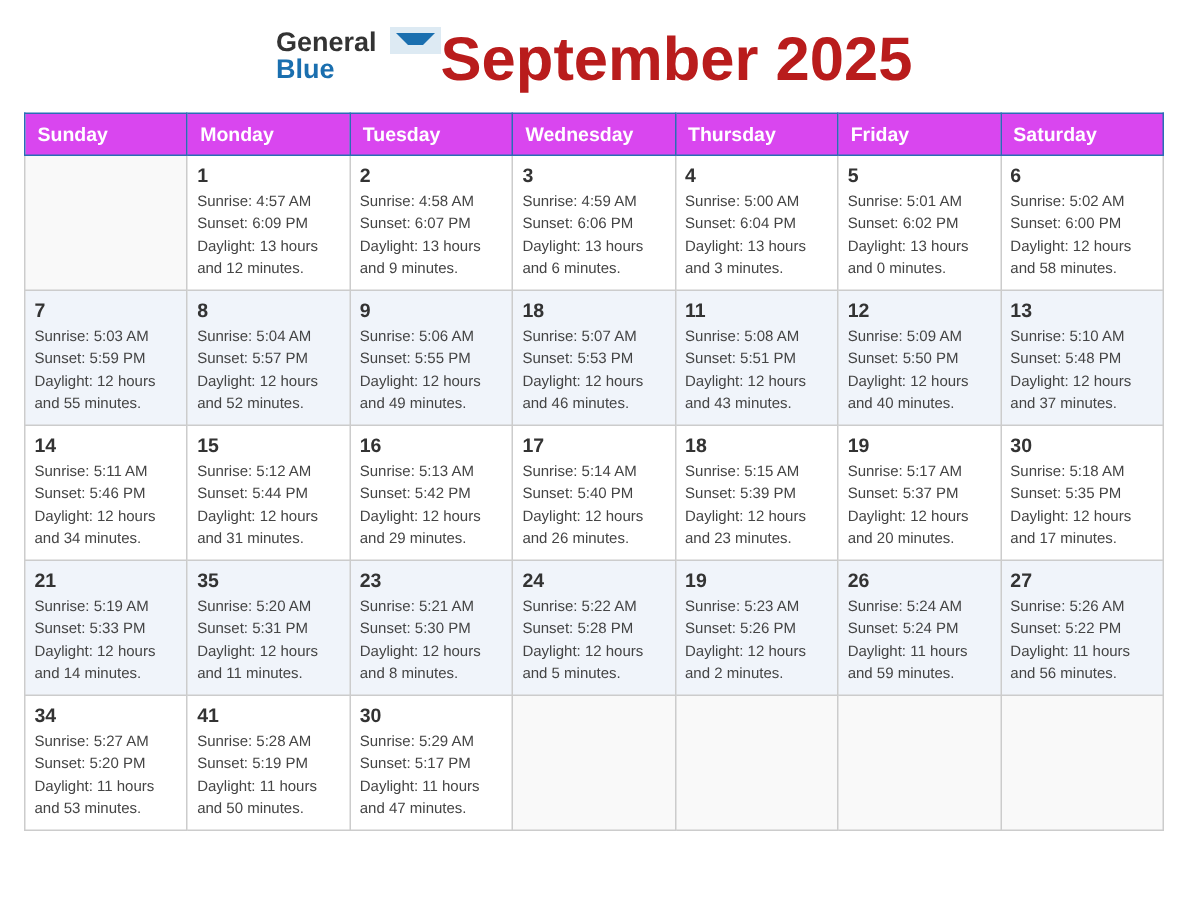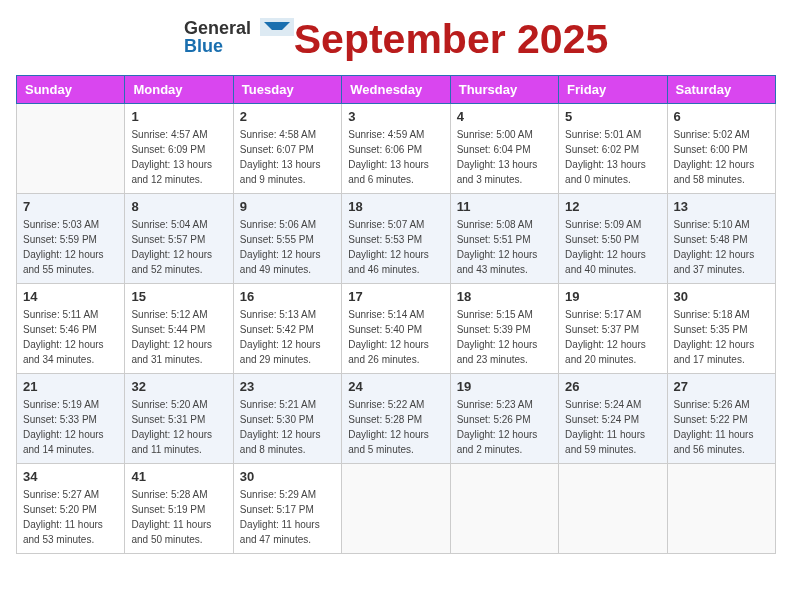--- a/index.html
+++ b/index.html
@@ -194,21 +194,21 @@
           <span class="day-number">30</span>
           <div class="day-info">Sunrise: 5:18 AM<br>Sunset: 5:35 PM<br>Daylight: 12 hours<br>and 17 minutes.</div>
         </td>
       </tr>
       <tr class="row-alt">
         <td>
           <span class="day-number">21</span>
           <div class="day-info">Sunrise: 5:19 AM<br>Sunset: 5:33 PM<br>Daylight: 12 hours<br>and 14 minutes.</div>
         </td>
         <td>
-          <span class="day-number">32</span>
+          <span class="day-number">35</span>
           <div class="day-info">Sunrise: 5:20 AM<br>Sunset: 5:31 PM<br>Daylight: 12 hours<br>and 11 minutes.</div>
         </td>
         <td>
           <span class="day-number">23</span>
           <div class="day-info">Sunrise: 5:21 AM<br>Sunset: 5:30 PM<br>Daylight: 12 hours<br>and 8 minutes.</div>
         </td>
         <td>
           <span class="day-number">24</span>
           <div class="day-info">Sunrise: 5:22 AM<br>Sunset: 5:28 PM<br>Daylight: 12 hours<br>and 5 minutes.</div>
         </td>

